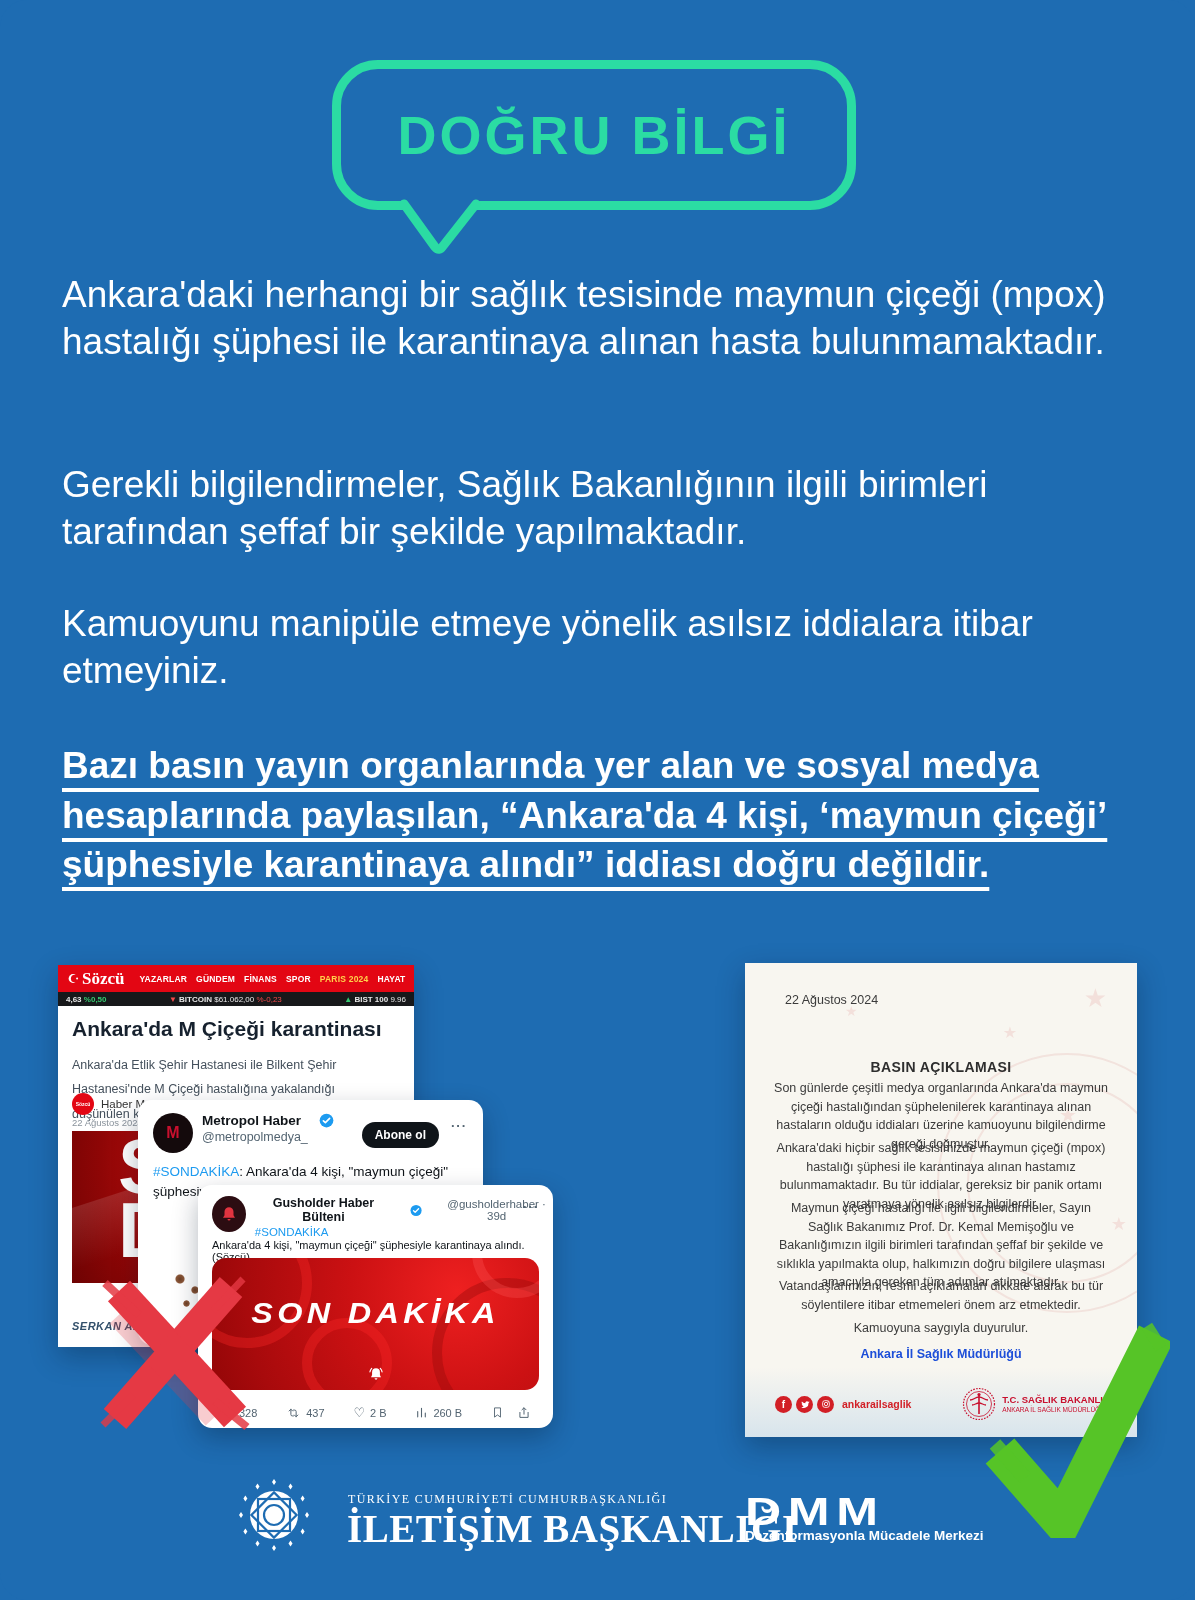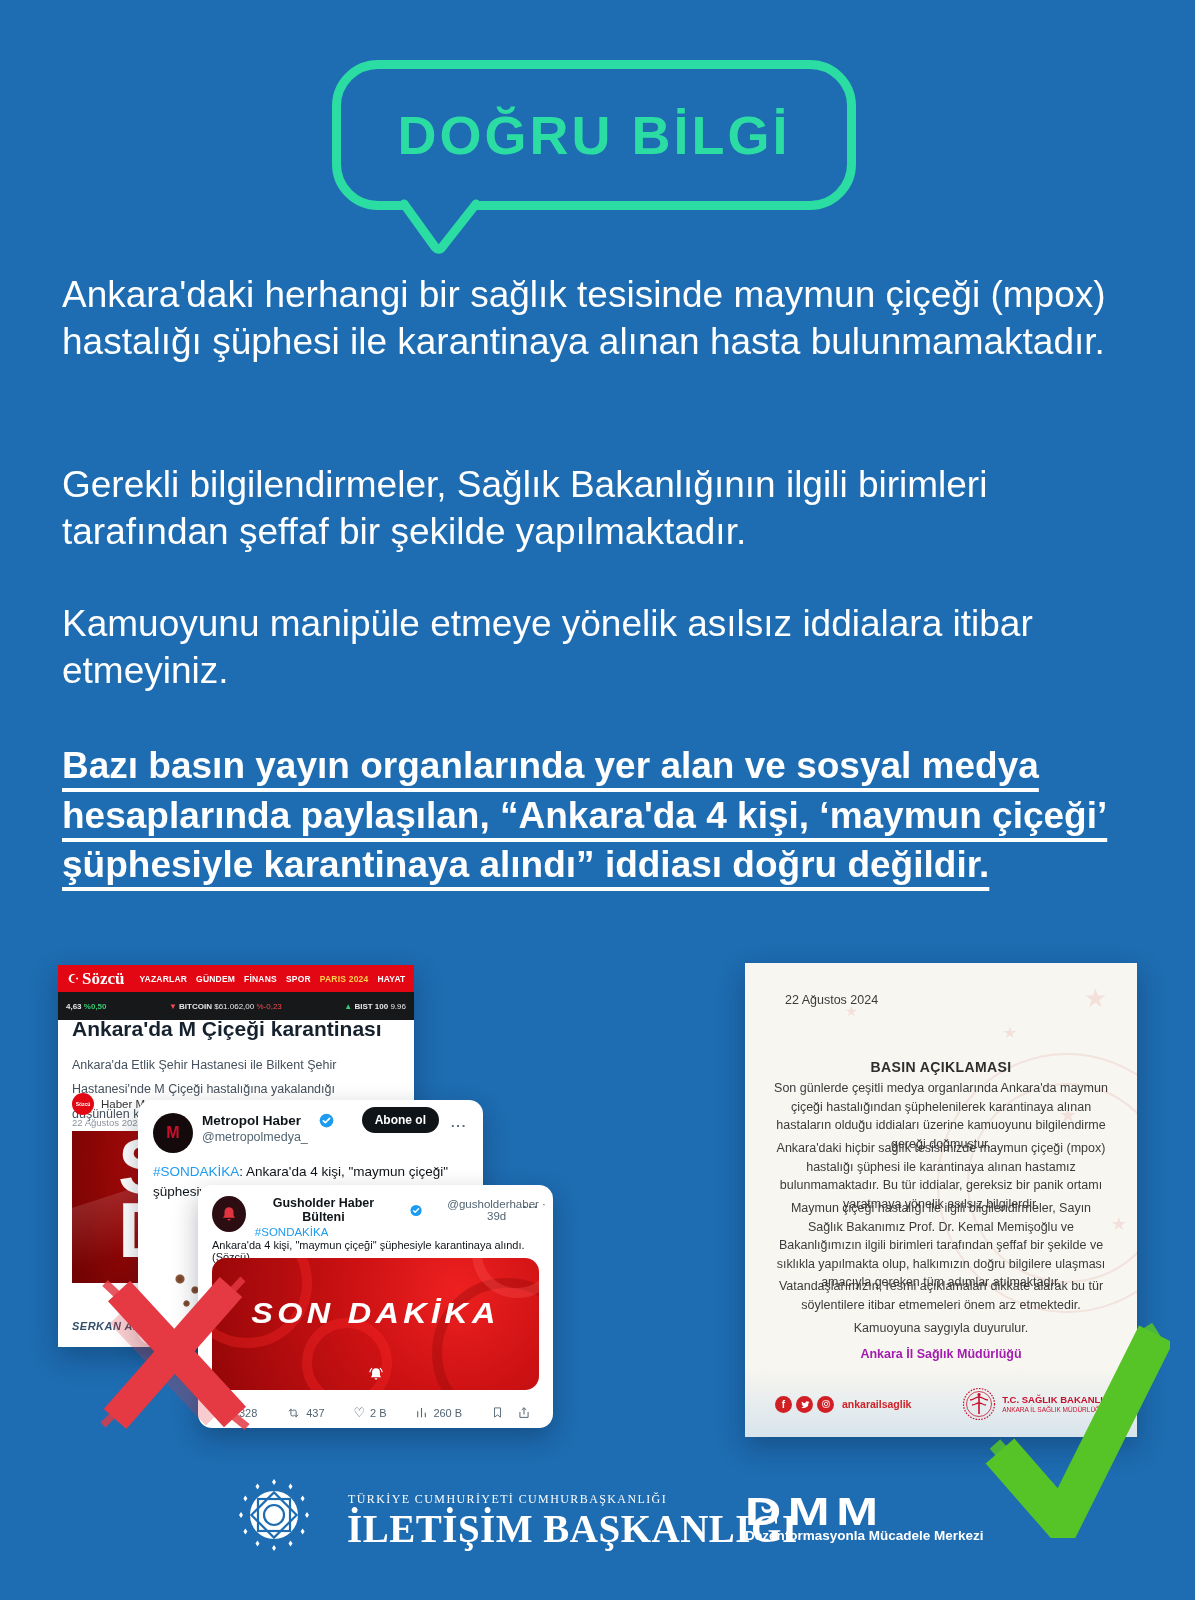--- a/index.html
+++ b/index.html
@@ -23,21 +23,21 @@
   .claim{font-weight:700;text-decoration:underline;text-decoration-thickness:4px;text-underline-offset:10px;line-height:1.34;}
 
   
   .card{background:#ffffff;box-shadow:0 10px 26px rgba(0,20,40,.30);}
   .sozcu-card{left:58px;top:965px;width:356px;height:382px;overflow:hidden;}
   .sz-bar{position:absolute;left:0;top:0;right:0;height:27px;background:var(--sozcu);display:flex;align-items:center;padding:0 10px;gap:9px;}
   .sz-logo{color:#fff;font-family:"Liberation Serif",serif;font-weight:700;font-size:17px;display:flex;align-items:center;gap:3px;}
   .sz-nav{display:flex;gap:9px;margin-left:6px;}
   .sz-nav span{color:#fff;font-size:8.5px;font-weight:700;letter-spacing:.2px;white-space:nowrap;}
   .sz-nav .paris{color:#ffd24a;position:relative;}
-  .sz-ticker{position:absolute;left:0;top:27px;right:0;height:28px;background:#17181a;display:flex;align-items:center;justify-content:space-between;padding:6px 8px;font-size:8px;color:#e8e8e8;}
+  .sz-ticker{position:absolute;left:0;top:27px;right:0;height:14px;background:#17181a;display:flex;align-items:center;justify-content:space-between;padding:6px 8px;font-size:8px;color:#e8e8e8;}
   .sz-ticker b{font-weight:700;}
   .tick-up{color:#37c871;} .tick-down{color:#f04a4a;}
   .sz-h1{position:absolute;left:14px;top:52px;width:330px;color:#16212e;font-size:21px;font-weight:700;}
   .sz-sum{position:absolute;left:14px;top:88px;width:316px;color:#44505c;font-size:12.5px;line-height:1.95;}
   .sz-byline{position:absolute;left:14px;top:128px;display:flex;align-items:center;gap:7px;}
   .sz-av{width:22px;height:22px;border-radius:50%;background:var(--sozcu);color:#fff;font-size:5px;font-weight:700;display:flex;align-items:center;justify-content:center;}
   .sz-byname{color:#333;font-size:11.5px;}
   .sz-date{position:absolute;left:14px;top:152px;color:#8a939c;font-size:9.5px;}
   .sz-img{position:absolute;left:14px;top:166px;width:328px;height:152px;overflow:hidden;
     background:radial-gradient(circle at 65% 20%,#f32020 0%,#d11212 35%,#8f0606 75%,#6e0303 100%);}
@@ -68,21 +68,21 @@
   .stat{display:flex;align-items:center;gap:5px;}
   .heart{font-family:"DejaVu Sans",sans-serif;font-size:13px;}
 
   
   .doc{left:745px;top:963px;width:392px;height:474px;background:#f8f6f0;box-shadow:0 10px 26px rgba(0,20,40,.30);overflow:hidden;
     color:#3b3b3b;}
   .doc-grad{position:absolute;left:0;right:0;bottom:0;height:70px;background:linear-gradient(180deg,rgba(248,246,240,0),rgba(189,214,233,.55));}
   .doc-date{position:absolute;left:40px;top:30px;font-size:12.5px;}
   .doc-title{position:absolute;left:0;right:0;top:96px;text-align:center;font-size:14px;font-weight:700;letter-spacing:.4px;color:#2e2e2e;}
   .doc-p{position:absolute;left:28px;width:336px;text-align:center;font-size:12.5px;line-height:1.48;}
-  .doc-sign{font-weight:700;color:#a21caf;}
+  .doc-sign{font-weight:700;color:#1d4ed8;}
   .doc-foot{position:absolute;left:30px;right:24px;bottom:16px;display:flex;justify-content:space-between;align-items:center;}
   .soc{display:flex;align-items:center;gap:4px;}
   .soc .ic{width:17px;height:17px;border-radius:50%;background:#d21f26;color:#fff;display:flex;align-items:center;justify-content:center;font-size:10px;font-weight:700;}
   .soc-handle{color:#d21f26;font-size:10.5px;font-weight:700;margin-left:4px;}
   .ministry{display:flex;align-items:center;gap:6px;}
   .ministry-text{color:#c8102e;line-height:1.15;}
   .ministry-text .l1{font-size:9.5px;font-weight:700;}
   .ministry-text .l2{font-size:6.5px;}
   .seal{position:absolute;border:2px solid rgba(200,60,60,.10);border-radius:50%;}
   .wm-star{position:absolute;color:rgba(215,90,90,.14);font-family:"DejaVu Sans",sans-serif;}
@@ -160,21 +160,21 @@
         <span class="tw-name">
           <span>Metropol Haber</span>
           <svg width="15" height="15" viewBox="0 0 24 24">
               <circle cx="12" cy="12" r="11" fill="#1d9bf0"></circle>
               <path d="M7 12.5l3.2 3L17 8.5" stroke="#fff" stroke-width="2.6" fill="none" stroke-linecap="round" stroke-linejoin="round"></path>
             </svg>
         </span>
         <span class="tw-handle" style="display:block;margin-top:2px;">@metropolmedya_</span>
       </span>
     </div>
-    <span class="pill" style="right:44px;top:7px;text-align:right;">Abone ol</span>
+    <span class="pill" style="right:44px;top:22px;text-align:right;">Abone ol</span>
     <span class="dots" style="right:16px;top:18px;">···</span>
     <div class="tw-text" style="left:15px;top:62px;width:315px;font-size:13.5px;line-height:1.5;">
       <span class="hashtag">#SONDAKİKA</span><span>: Ankara'da 4 kişi, "maymun çiçeği" şüphesiyle karantinaya alındı. (Sözcü)</span>
     </div>
     <div class="media-arm">
       <span class="lesion" style="left:22px;top:62px;width:10px;height:10px;"></span>
       <span class="lesion" style="left:38px;top:74px;width:8px;height:8px;"></span>
       <span class="lesion" style="left:30px;top:88px;width:7px;height:7px;"></span>
       <span class="lesion" style="left:50px;top:60px;width:6px;height:6px;"></span>
     </div>

